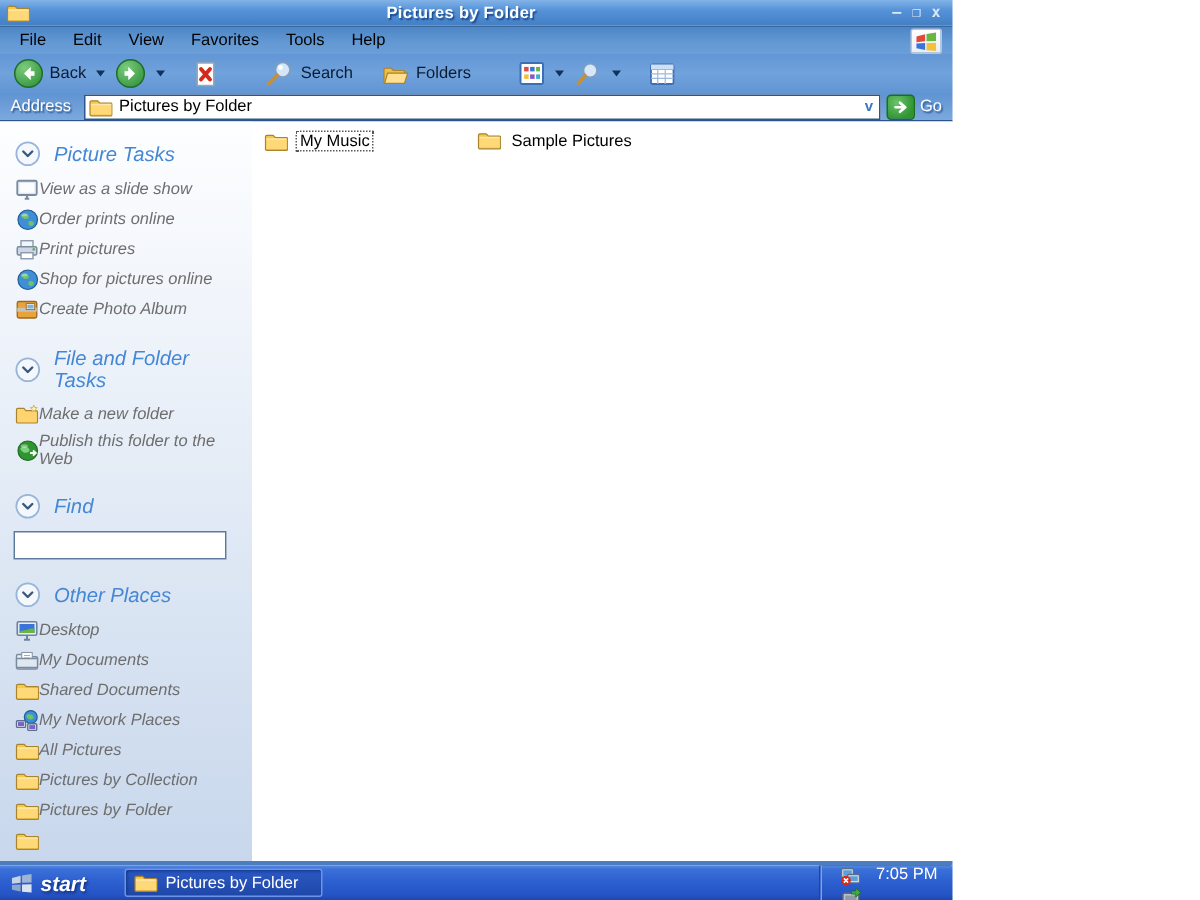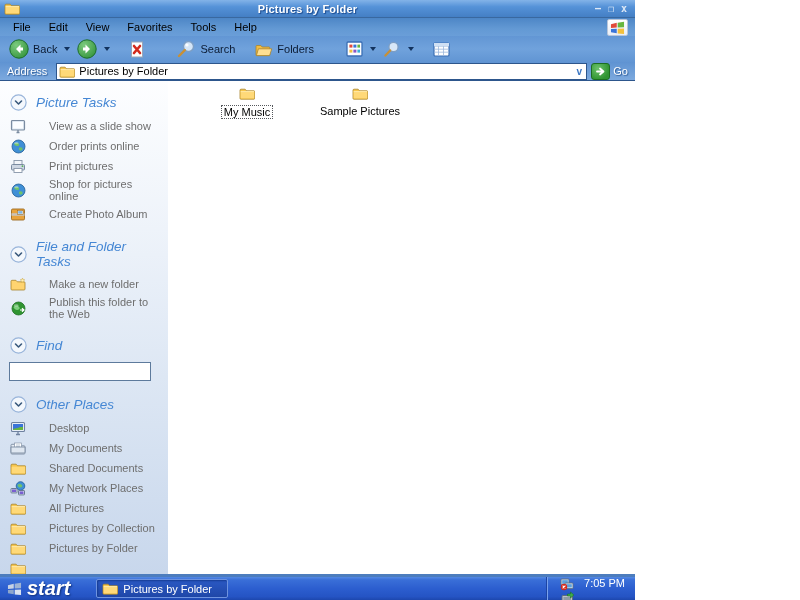--- a/index.html
+++ b/index.html
@@ -75,41 +75,41 @@
   
   .main { flex:1; display:flex; background:#fff; border-bottom:3px solid #4d7dbd; overflow:hidden; }
   .sidebar {
     width:168px; flex:0 0 168px; overflow:hidden;
     background:linear-gradient(180deg, #fdfeff 0%, #eef3fa 30%, #dde7f4 60%, #c8d7ec 100%);
     padding-top:10px;
   }
   .section { margin-bottom:12px; }
   .section-header { display:flex; align-items:center; gap:9px; padding:3px 8px 5px 10px;font-style:italic; }
   .section-title { color:#4587d4; font-size:13.5px; }
-  .task-item { display:flex; align-items:center; gap:23px; padding:2px 4px 2px 10px; color:#6e6e6e; }
+  .task-item { display:flex; align-items:center; gap:0; padding:2px 4px 2px 10px; color:#6e6e6e;font-style:italic; }
   .task-item .ticon { width:16px; height:16px; flex:0 0 16px; display:flex; align-items:center; justify-content:center; }
   .find-input {
     display:block; margin:3px 0 0 9px; width:142px; height:19px;
     border:1px solid #5d7a9c; background:#fff; font-family:"Liberation Sans",sans-serif; font-size:11px; padding:0 3px;
   }
 
   .content { flex:1; padding:5px 0 0 0; display:flex; align-items:flex-start; }
-  .file-item { display:flex; align-items:center; gap:5px; margin-top:1px; color:#000;flex-direction:column; }
+  .file-item { display:flex; align-items:center; gap:5px; margin-top:1px; color:#000; }
   .file-item.first { margin-left:8px; width:142px; }
   .file-label { padding:0 2px; }
   .file-label.focused { border:1px dotted #55585c; background:#fff; }
 
   
   .taskbar {
     height:23px; flex:0 0 23px; display:flex; align-items:center;
     background:linear-gradient(#5389e4 0%, #3a6fd8 12%, #2c5ecf 50%, #2554c4 85%, #1d47ae 100%);
   }
   .start-button {
     display:flex; align-items:center; gap:5px; height:100%; padding:0 12px 0 7px;
-    color:#fff; font-weight:bold; font-style:italic; font-size:20px;
+    color:#fff; font-weight:bold; font-style:italic; font-size:14px;
     text-shadow:1px 1px 2px #10307a;
   }
   .task-button {
     margin-left:14px; width:132px; height:19px; border-radius:2px;
     background:linear-gradient(#2b59c4, #1f47a8);
     border:1px solid #6e93e0; box-shadow:inset 1px 1px 2px #153b92;
     display:flex; align-items:center; gap:5px; padding:0 5px; color:#fff;
   }
   .task-button .tlabel { white-space:nowrap; overflow:hidden; }
   .tray {

